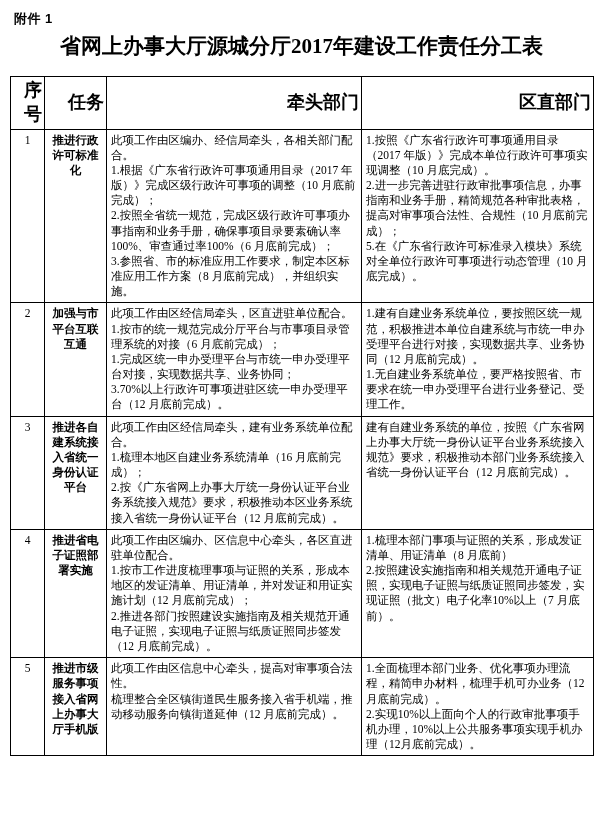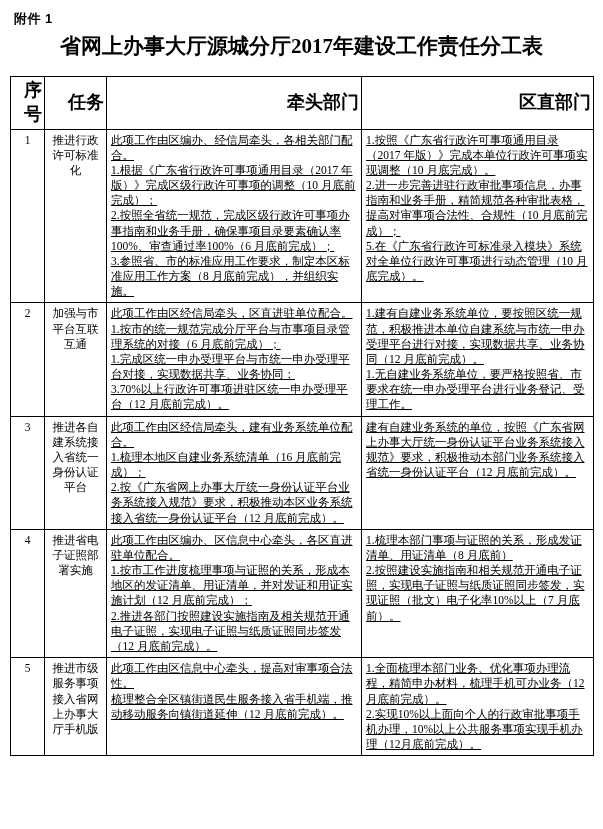--- a/index.html
+++ b/index.html
@@ -62,26 +62,25 @@
     vertical-align: middle;
     font-size: 12px;
   }
   td.task {
     text-align: center;
     vertical-align: middle;
     font-size: 12.5px;
     line-height: 1.3;
     padding-left: 2px;
     padding-right: 2px;
-    font-weight: normal;
+    font-weight: bold;
   }
   td.cell p {
     margin: 0;
     text-indent: 0;
-    text-decoration: underline;
   }
   .col-idx { width: 34px; }
   .col-task { width: 62px; }
   .col-lead { width: 255px; }
   .col-dept { width: 232px; }
 </style>
 </head>
 <body>
 
 <div class="page">

